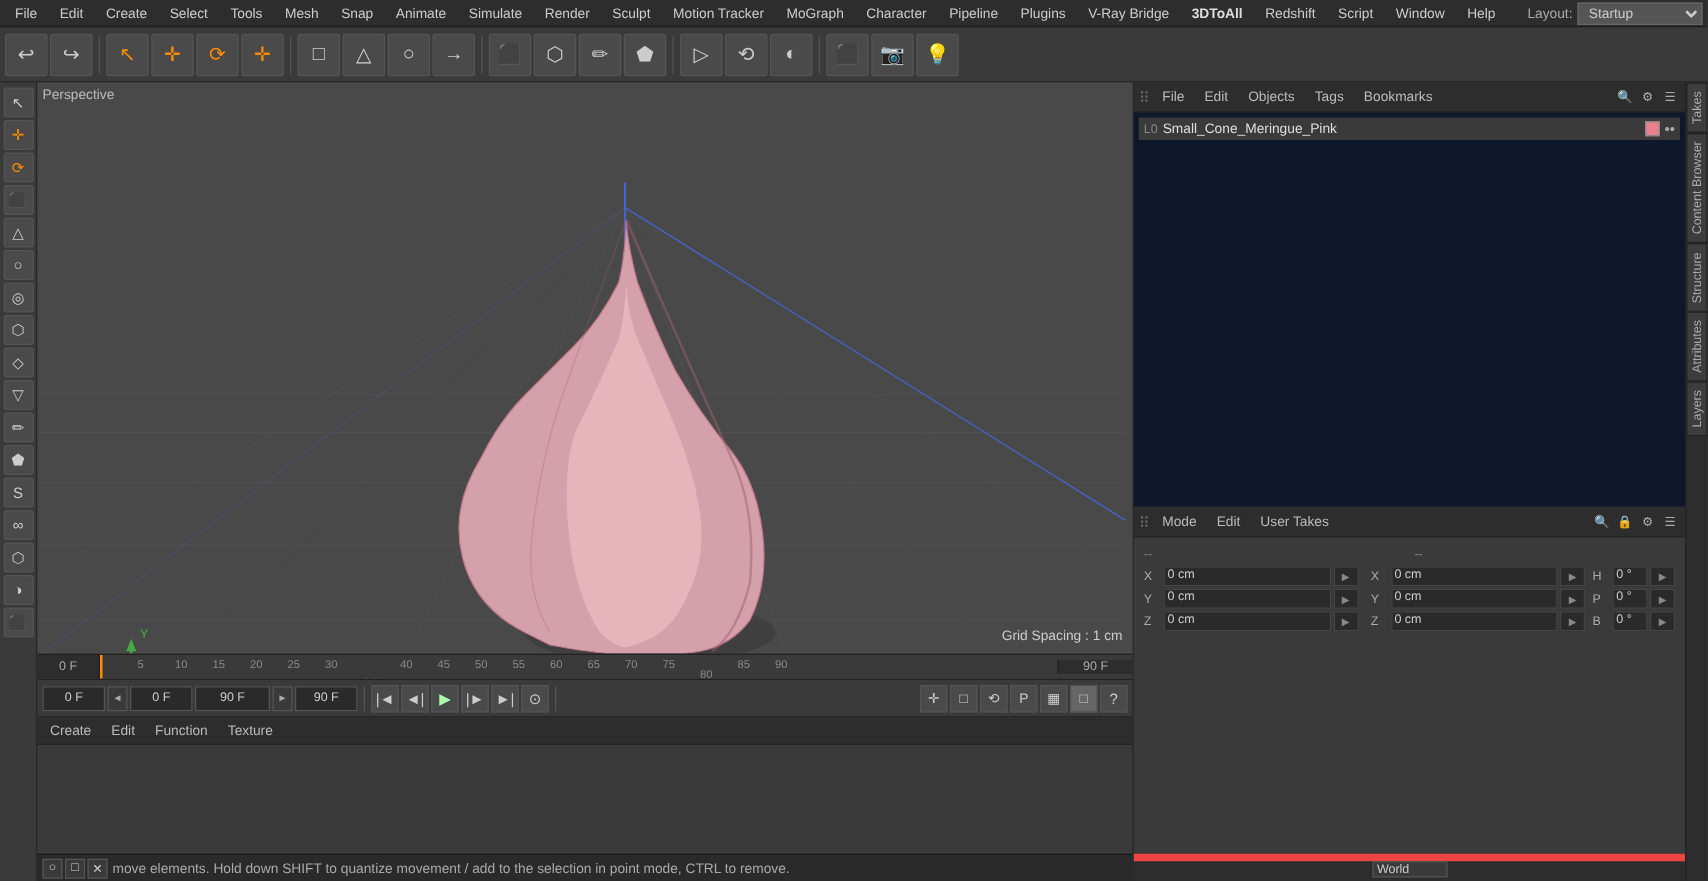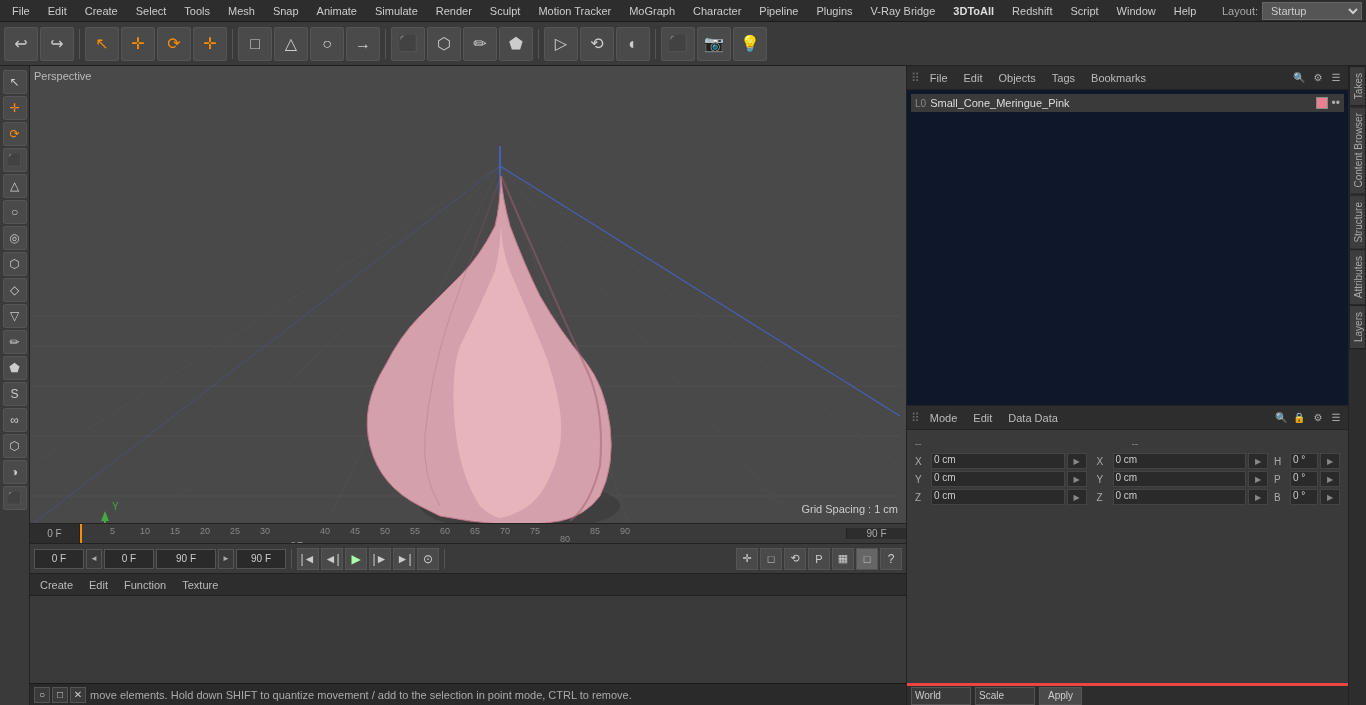--- a/index.html
+++ b/index.html
@@ -349,21 +349,22 @@
       color: #aaa;
     }
 
     .coord-bottom-bar {
       display: flex;
       align-items: center;
       gap: 4px;
       height: 22px;
       background: #2d2d2d;
       padding: 0 4px;
-      border-top: 3px solid #ef4444;
+      border-top: 6px solid #ef4444;
+      flex-direction: column;
     }
     .coord-dropdown {
       height: 18px;
       background: #3a3a3a;
       border: 1px solid #555;
       color: #ccc;
       font-size: 10px;
       padding: 0 3px;
       min-width: 60px;
       display: flex;
@@ -741,21 +742,21 @@
             <span class="scene-obj-dots">•• </span>
           </div>
         </div>
       </div>
 
       <div id="attributes-panel">
         <div id="attributes-toolbar">
           <span style="color:#666;font-size:12px;">⠿</span>
           <span class="obj-toolbar-btn">Mode</span>
           <span class="obj-toolbar-btn">Edit</span>
-          <span class="obj-toolbar-btn">Data Data</span>
+          <span class="obj-toolbar-btn">User Takes</span>
           <div style="margin-left:auto;display:flex;gap:2px;">
             <div style="width:16px;height:16px;display:flex;align-items:center;justify-content:center;cursor:pointer;color:#aaa;font-size:10px;">🔍</div>
             <div style="width:16px;height:16px;display:flex;align-items:center;justify-content:center;cursor:pointer;color:#aaa;font-size:10px;">🔒</div>
             <div style="width:16px;height:16px;display:flex;align-items:center;justify-content:center;cursor:pointer;color:#aaa;font-size:10px;">⚙</div>
             <div style="width:16px;height:16px;display:flex;align-items:center;justify-content:center;cursor:pointer;color:#aaa;font-size:10px;">☰</div>
           </div>
         </div>
 
         <div id="attributes-content">
 

